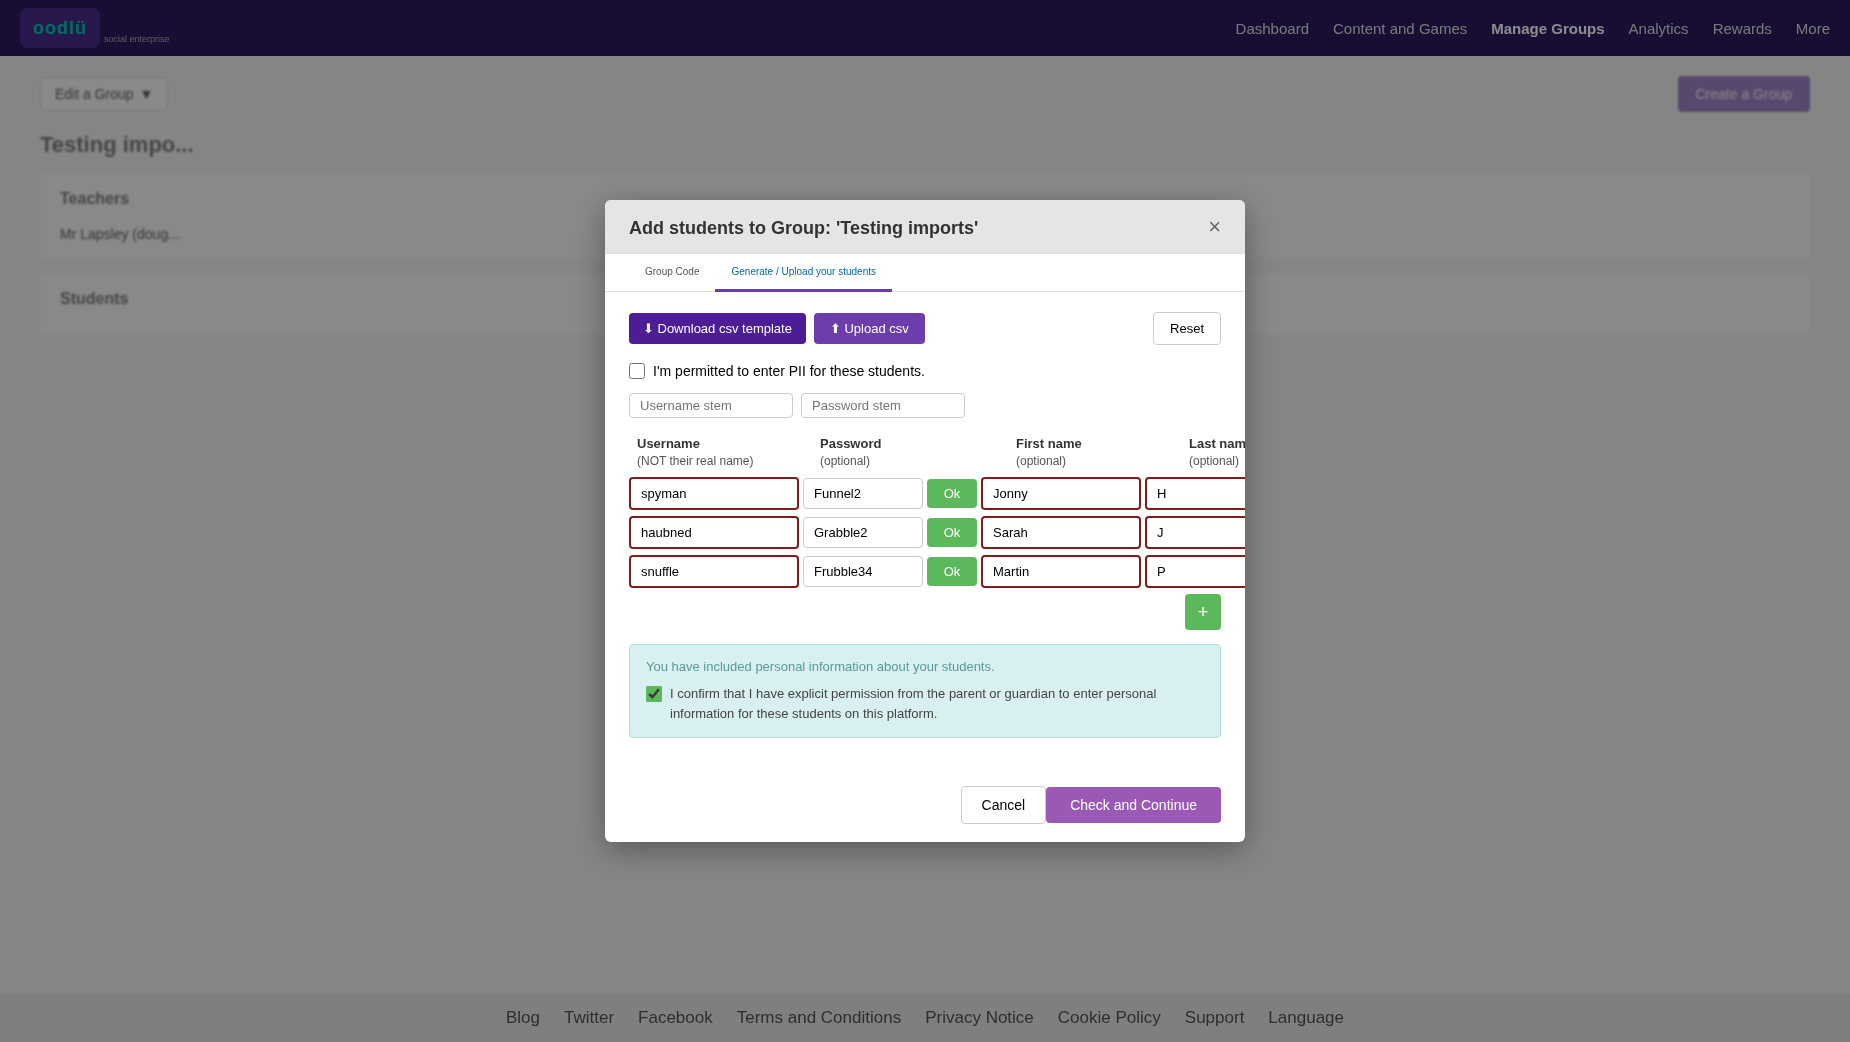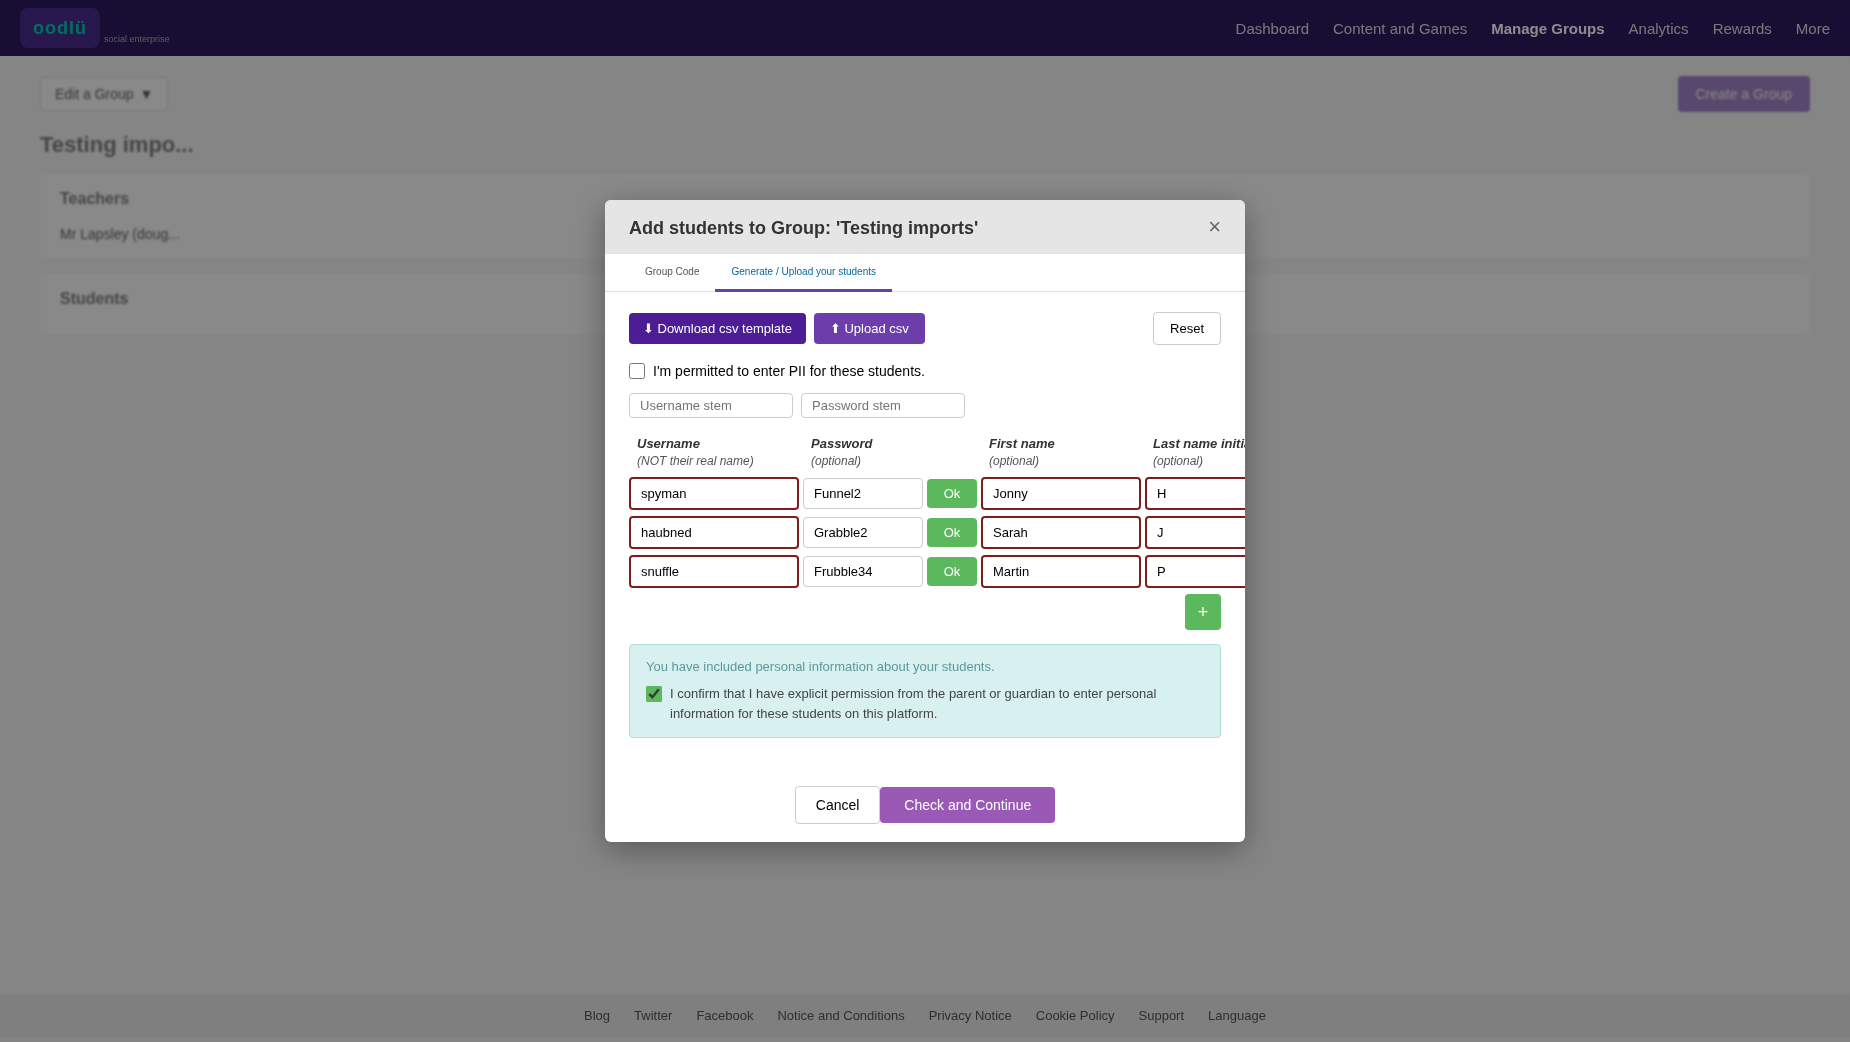--- a/index.html
+++ b/index.html
@@ -102,21 +102,21 @@
       margin-bottom: 16px;
     }
 
     
     .footer {
       background: #e8e8e8;
       display: flex;
       justify-content: center;
       gap: 24px;
       padding: 14px;
-      font-size: 13px;
+      font-size: 17px;
     }
     .footer a {
       color: #555;
       text-decoration: none;
       cursor: pointer;
     }
 
     
     .overlay {
       position: fixed;
@@ -250,24 +250,23 @@
       padding: 4px 10px;
       font-size: 13px;
       width: 164px;
       color: #3b82f6;
     }
 
     
     .table-headers {
       display: grid;
       grid-template-columns: 170px 120px 50px 160px 140px 40px;
-      gap: 4px;
+      gap: 13px;
       margin-bottom: 4px;
       padding: 0 2px;
-      font-style: italic;
     }
     .col-header {
       font-size: 13px;
       font-weight: bold;
       color: #333;
       padding: 4px 6px;
       line-height: 1.3;
     }
 
     
@@ -353,21 +352,21 @@
     .confirm-text {
       font-size: 13px;
       color: #444;
       line-height: 1.5;
     }
 
     
     .modal-footer {
       display: flex;
       align-items: center;
-      justify-content: center;
+      justify-content: flex-end;
       padding: 12px 24px 18px 24px;
     }
     .btn-cancel {
       background: #fff;
       border: 1px solid #ccc;
       border-radius: 4px;
       padding: 10px 20px;
       font-size: 14px;
       cursor: pointer;
     }
@@ -538,18 +537,18 @@
       <button class="btn-cancel">Cancel</button>
       <button class="btn-check-continue">Check and Continue</button>
     </div>
   </div>
 </div>
 
 <footer class="footer">
   <a>Blog</a>
   <a>Twitter</a>
   <a>Facebook</a>
-  <a>Notice and Conditions</a>
+  <a>Terms and Conditions</a>
   <a>Privacy Notice</a>
   <a>Cookie Policy</a>
   <a>Support</a>
   <a>Language</a>
 </footer>
 
 </body></html>

